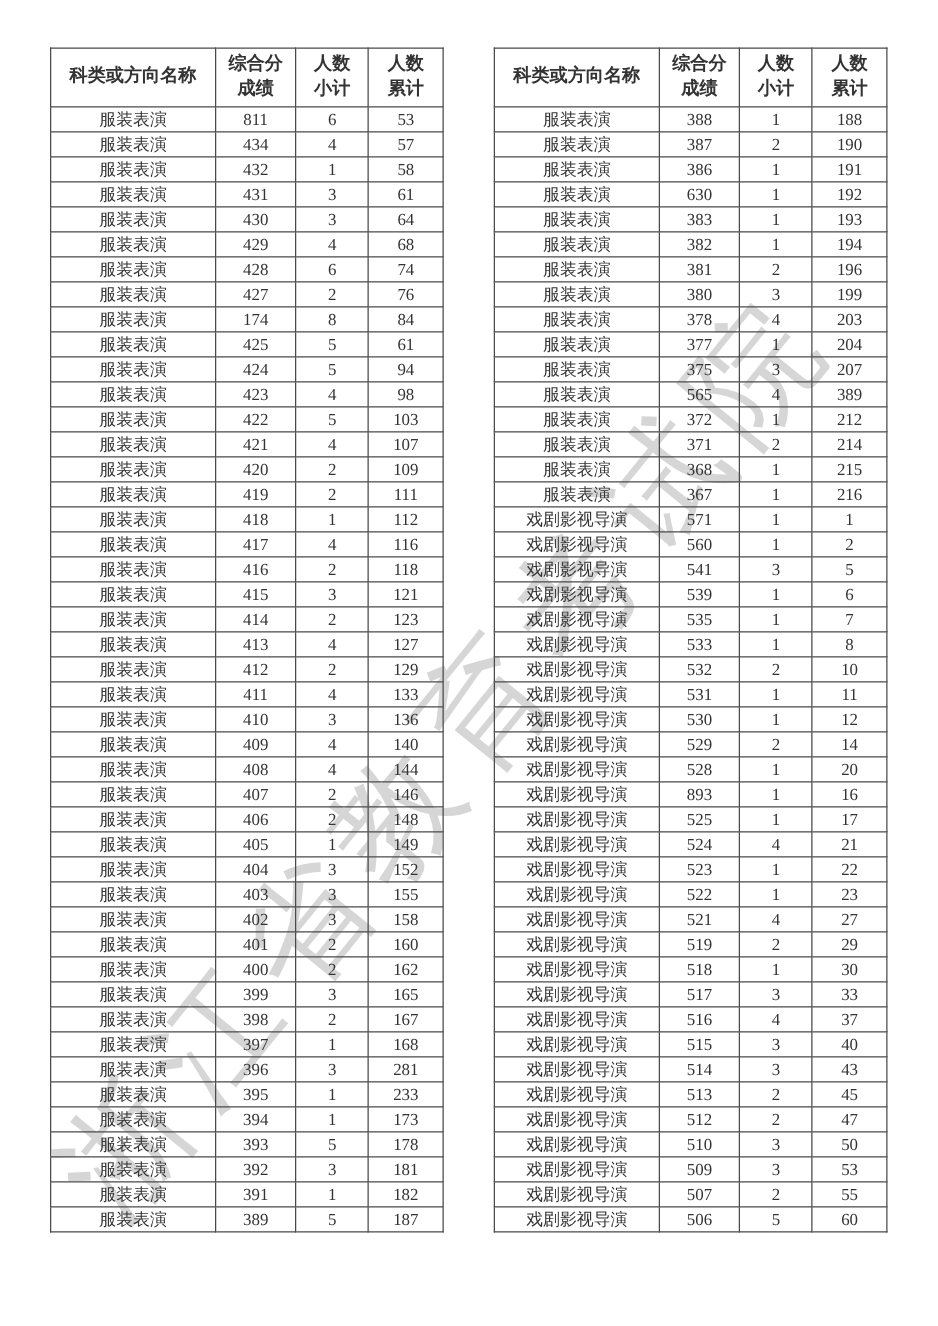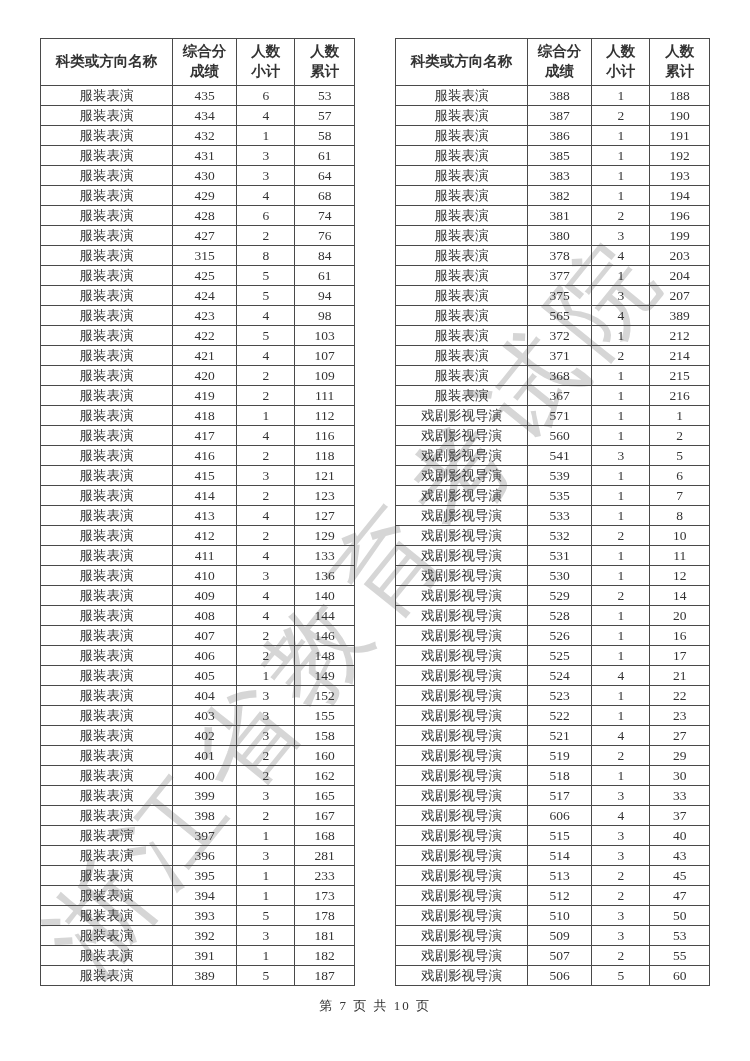--- a/index.html
+++ b/index.html
@@ -109,21 +109,21 @@
           </th>
           <th>
             <span>人数</span><br>
             <span>累计</span>
           </th>
         </tr>
       </thead>
       <tbody>
           <tr>
             <td>服装表演</td>
-            <td>435</td>
+            <td>811</td>
             <td>6</td>
             <td>53</td>
           </tr>
           <tr>
             <td>服装表演</td>
             <td>434</td>
             <td>4</td>
             <td>57</td>
           </tr>
           <tr>
@@ -157,21 +157,21 @@
             <td>74</td>
           </tr>
           <tr>
             <td>服装表演</td>
             <td>427</td>
             <td>2</td>
             <td>76</td>
           </tr>
           <tr>
             <td>服装表演</td>
-            <td>315</td>
+            <td>174</td>
             <td>8</td>
             <td>84</td>
           </tr>
           <tr>
             <td>服装表演</td>
             <td>425</td>
             <td>5</td>
             <td>61</td>
           </tr>
           <tr>
@@ -425,21 +425,21 @@
             <td>190</td>
           </tr>
           <tr>
             <td>服装表演</td>
             <td>386</td>
             <td>1</td>
             <td>191</td>
           </tr>
           <tr>
             <td>服装表演</td>
-            <td>385</td>
+            <td>630</td>
             <td>1</td>
             <td>192</td>
           </tr>
           <tr>
             <td>服装表演</td>
             <td>383</td>
             <td>1</td>
             <td>193</td>
           </tr>
           <tr>
@@ -569,21 +569,21 @@
             <td>14</td>
           </tr>
           <tr>
             <td>戏剧影视导演</td>
             <td>528</td>
             <td>1</td>
             <td>20</td>
           </tr>
           <tr>
             <td>戏剧影视导演</td>
-            <td>526</td>
+            <td>893</td>
             <td>1</td>
             <td>16</td>
           </tr>
           <tr>
             <td>戏剧影视导演</td>
             <td>525</td>
             <td>1</td>
             <td>17</td>
           </tr>
           <tr>
@@ -623,21 +623,21 @@
             <td>30</td>
           </tr>
           <tr>
             <td>戏剧影视导演</td>
             <td>517</td>
             <td>3</td>
             <td>33</td>
           </tr>
           <tr>
             <td>戏剧影视导演</td>
-            <td>606</td>
+            <td>516</td>
             <td>4</td>
             <td>37</td>
           </tr>
           <tr>
             <td>戏剧影视导演</td>
             <td>515</td>
             <td>3</td>
             <td>40</td>
           </tr>
           <tr>
@@ -680,15 +680,14 @@
             <td>戏剧影视导演</td>
             <td>506</td>
             <td>5</td>
             <td>60</td>
           </tr>
         </tbody>
     </table>
 
   </div>
 
-  <div class="footer">第 7 页 共 10 页</div>
 
 </div>
 
 </body></html>

